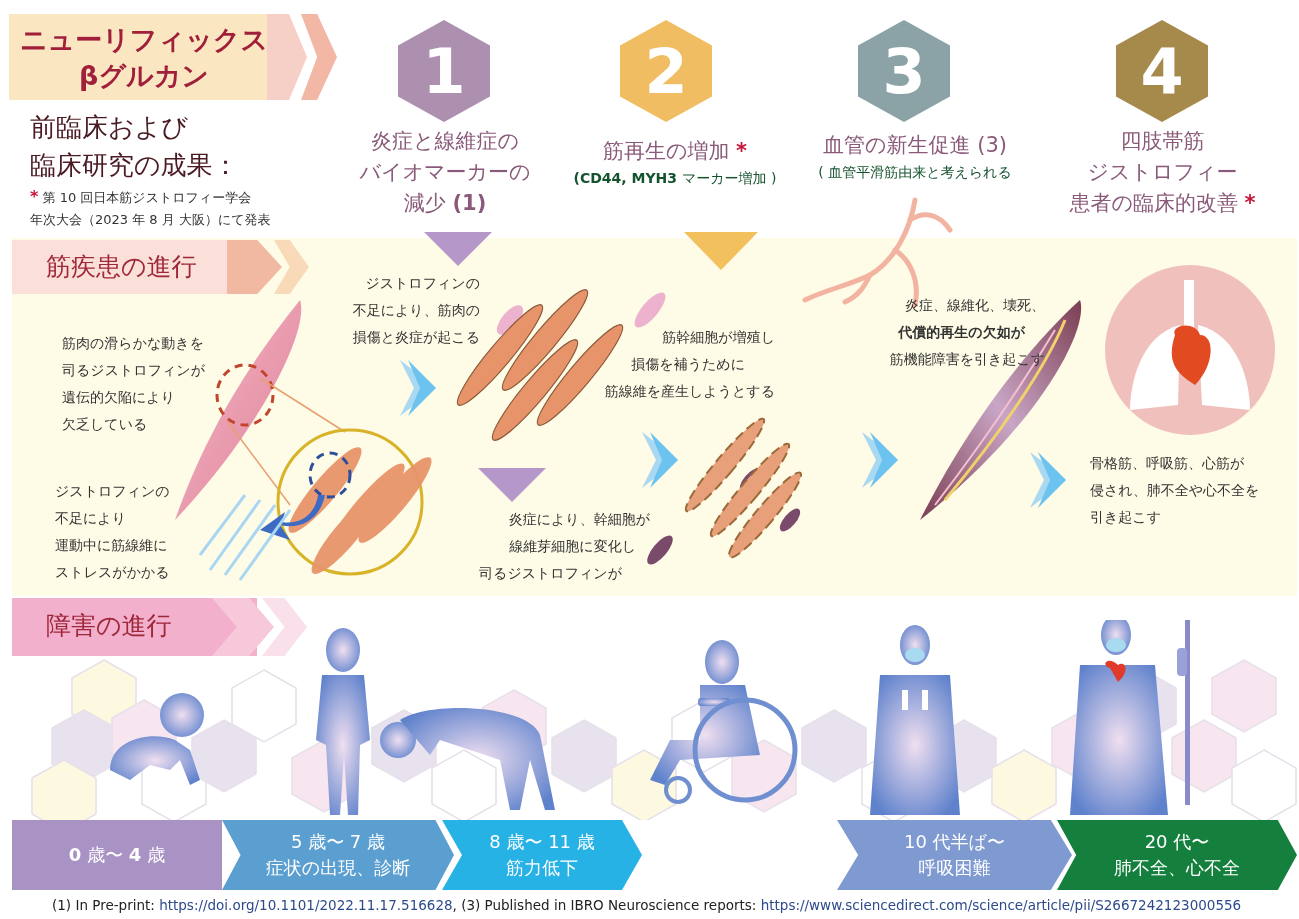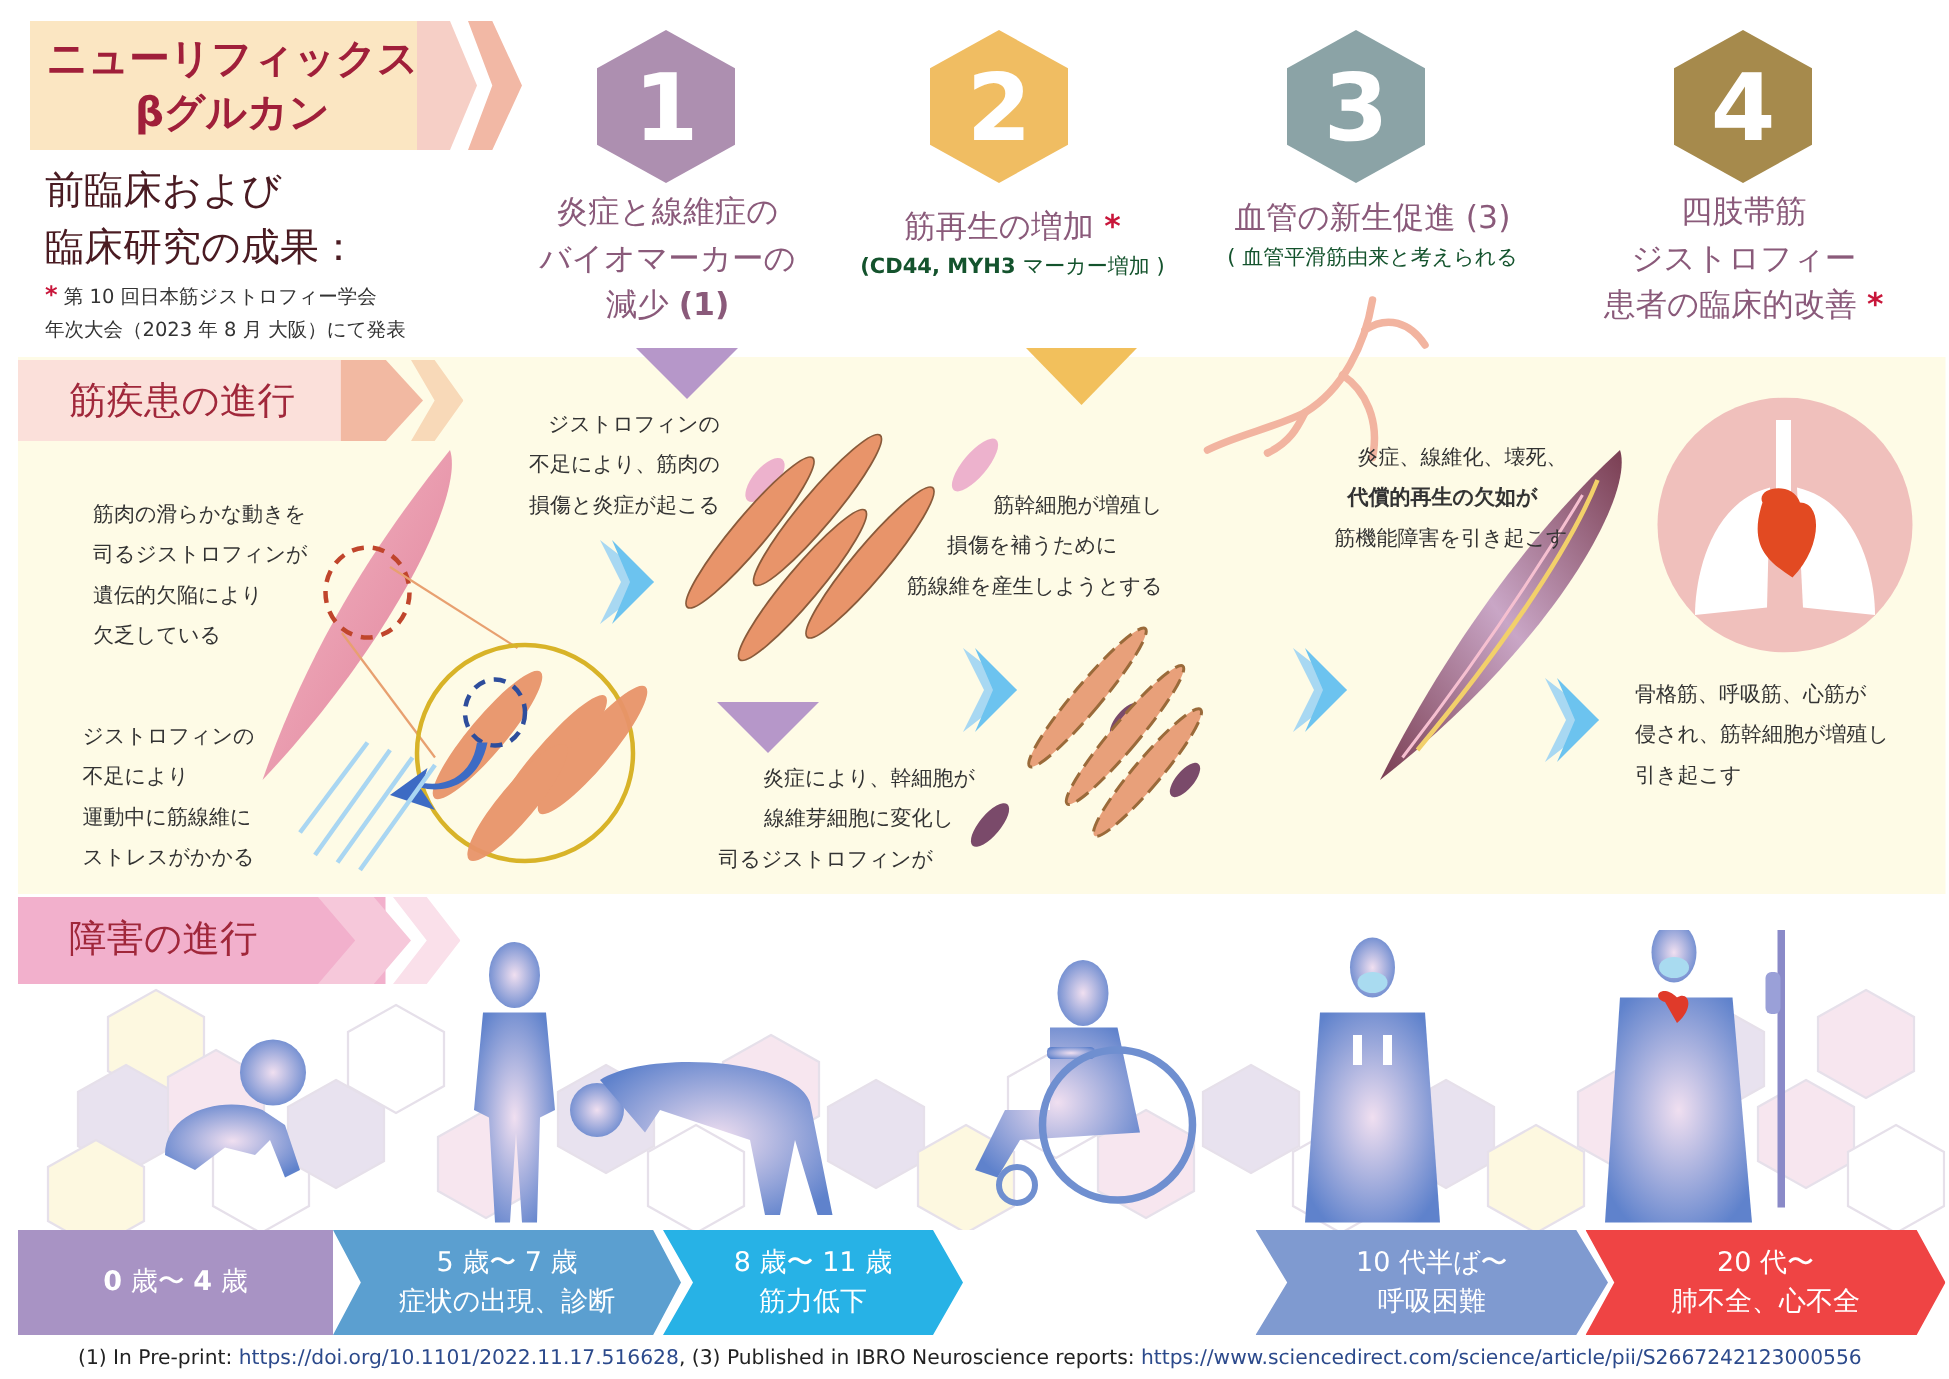--- a/index.html
+++ b/index.html
@@ -1,21 +1,21 @@
 <!DOCTYPE html>
 <html><head>
 <meta charset="utf-8">
 <style>
   * { box-sizing: border-box; margin: 0; padding: 0; }
   body { width: 1299px; height: 919px; background: #ffffff; position: relative; overflow: hidden;
          font-family: "DejaVu Sans", "Liberation Sans", sans-serif; color: #333; }
   .abs { position: absolute; }
 
   
-  .title-banner { left: 20px; top: 14px; width: 320px; height: 86px; }
+  .title-banner { left: 9px; top: 14px; width: 320px; height: 86px; }
   .title-banner .band { position:absolute; left:0; top:0; width:270px; height:86px; background:#fbe6c2; }
   .title-banner .chev1 { position:absolute; left:258px; top:0; width:40px; height:86px; background:#f6cfc6;
       clip-path: polygon(0 0, 55% 0, 100% 50%, 55% 100%, 0 100%, 0 100%); }
   .title-banner .chev2 { position:absolute; left:292px; top:0; width:36px; height:86px; background:#f2b8a5;
       clip-path: polygon(0 0, 45% 0, 100% 50%, 45% 100%, 0 100%, 45% 50%); }
   .title-text { position:absolute; left:0; top:8px; width:270px; text-align:center; color:#a01f3a;
       font-weight: bold; font-size: 27px; line-height: 36px; font-family: "DejaVu Sans", sans-serif; }
 
   .subtitle { left: 30px; top: 108px; font-size: 26px; line-height: 38px; color:#4a1b22; }
   .note { left: 30px; top: 186px; font-size: 13px; line-height: 22px; color:#333; }
@@ -250,21 +250,21 @@
   <div style="padding-right:14px;">線維芽細胞に変化し</div>
   <div style="padding-right:28px;">司るジストロフィンが</div>
 </div>
 <div class="abs desc" style="left:820px; top:292px; width:225px; text-align:right;">
   <div>炎症、線維化、壊死、</div>
   <div style="padding-right:20px;font-weight:bold;">代償的再生の欠如が</div>
   <div style="padding-right:0px;">筋機能障害を引き起こす</div>
 </div>
 <div class="abs desc" style="left:1090px; top:450px;">
   <div>骨格筋、呼吸筋、心筋が</div>
-  <div>侵され、筋幹細胞が増殖し</div>
+  <div>侵され、肺不全や心不全を</div>
   <div>引き起こす</div>
 </div>
 
 <div class="abs sec-banner" style="left:12px; top:598px; width:320px; height:58px;">
   <div class="band" style="width:245px; height:58px; background:#f2b0cc;"></div>
   <div class="c1" style="left:200px; width:62px; height:58px; background:#f6c8da; clip-path: polygon(0 0, 60% 0, 100% 50%, 60% 100%, 0 100%, 40% 50%);"></div>
   <div class="c2" style="left:250px; width:45px; height:58px; background:#fae0ea; clip-path: polygon(0 0, 50% 0, 100% 50%, 50% 100%, 0 100%, 50% 50%);"></div>
   <div class="sec-label" style="top:9px;">障害の進行</div>
 </div>
 
@@ -357,21 +357,21 @@
     <div>症状の出現、診断</div>
   </div>
   <div class="age-seg" style="left:430px; width:200px; background:#27b2e6; clip-path: polygon(0 0, 90% 0, 100% 50%, 90% 100%, 0 100%, 10% 50%);">
     <div>8 歳〜 11 歳</div>
     <div>筋力低下</div>
   </div>
   <div class="age-seg" style="left:825px; width:235px; background:#7f9ad0; clip-path: polygon(0 0, 91% 0, 100% 50%, 91% 100%, 0 100%, 9% 50%);">
     <div>10 代半ば〜</div>
     <div>呼吸困難</div>
   </div>
-  <div class="age-seg" style="left:1045px; width:240px; background:#ef4444; clip-path: polygon(0 0, 92% 0, 100% 50%, 92% 100%, 0 100%, 8% 50%);">
+  <div class="age-seg" style="left:1045px; width:240px; background:#15803d; clip-path: polygon(0 0, 92% 0, 100% 50%, 92% 100%, 0 100%, 8% 50%);">
     <div>20 代〜</div>
     <div>肺不全、心不全</div>
   </div>
 </div>
 
 <div class="abs footnote">
   <span>(1) In Pre-print: </span><span class="link">https://doi.org/10.1101/2022.11.17.516628</span><span>, (3) Published in IBRO Neuroscience reports: </span><span class="link">https://www.sciencedirect.com/science/article/pii/S2667242123000556</span>
 </div>
 
 </body></html>

